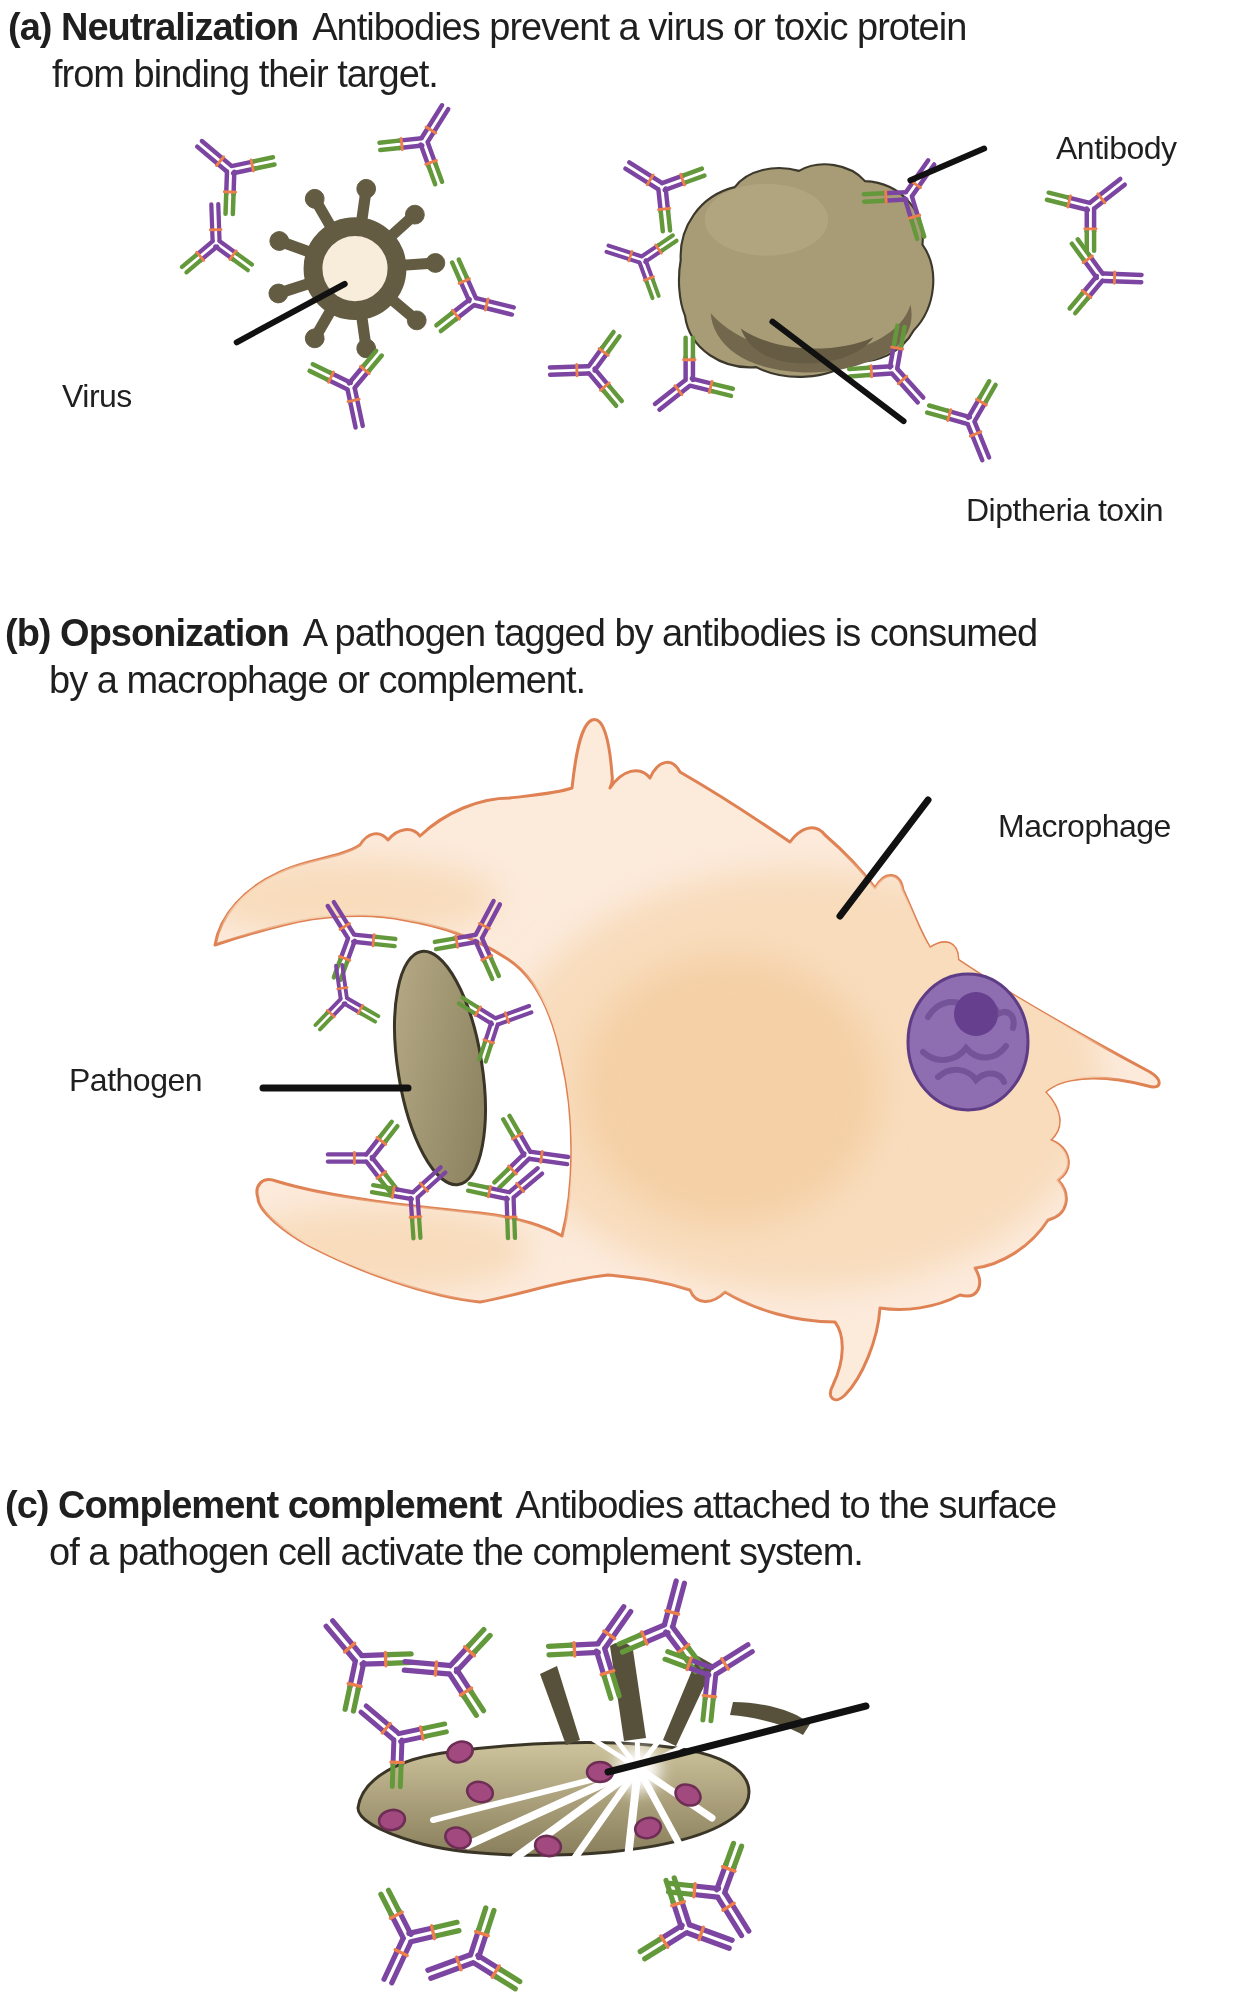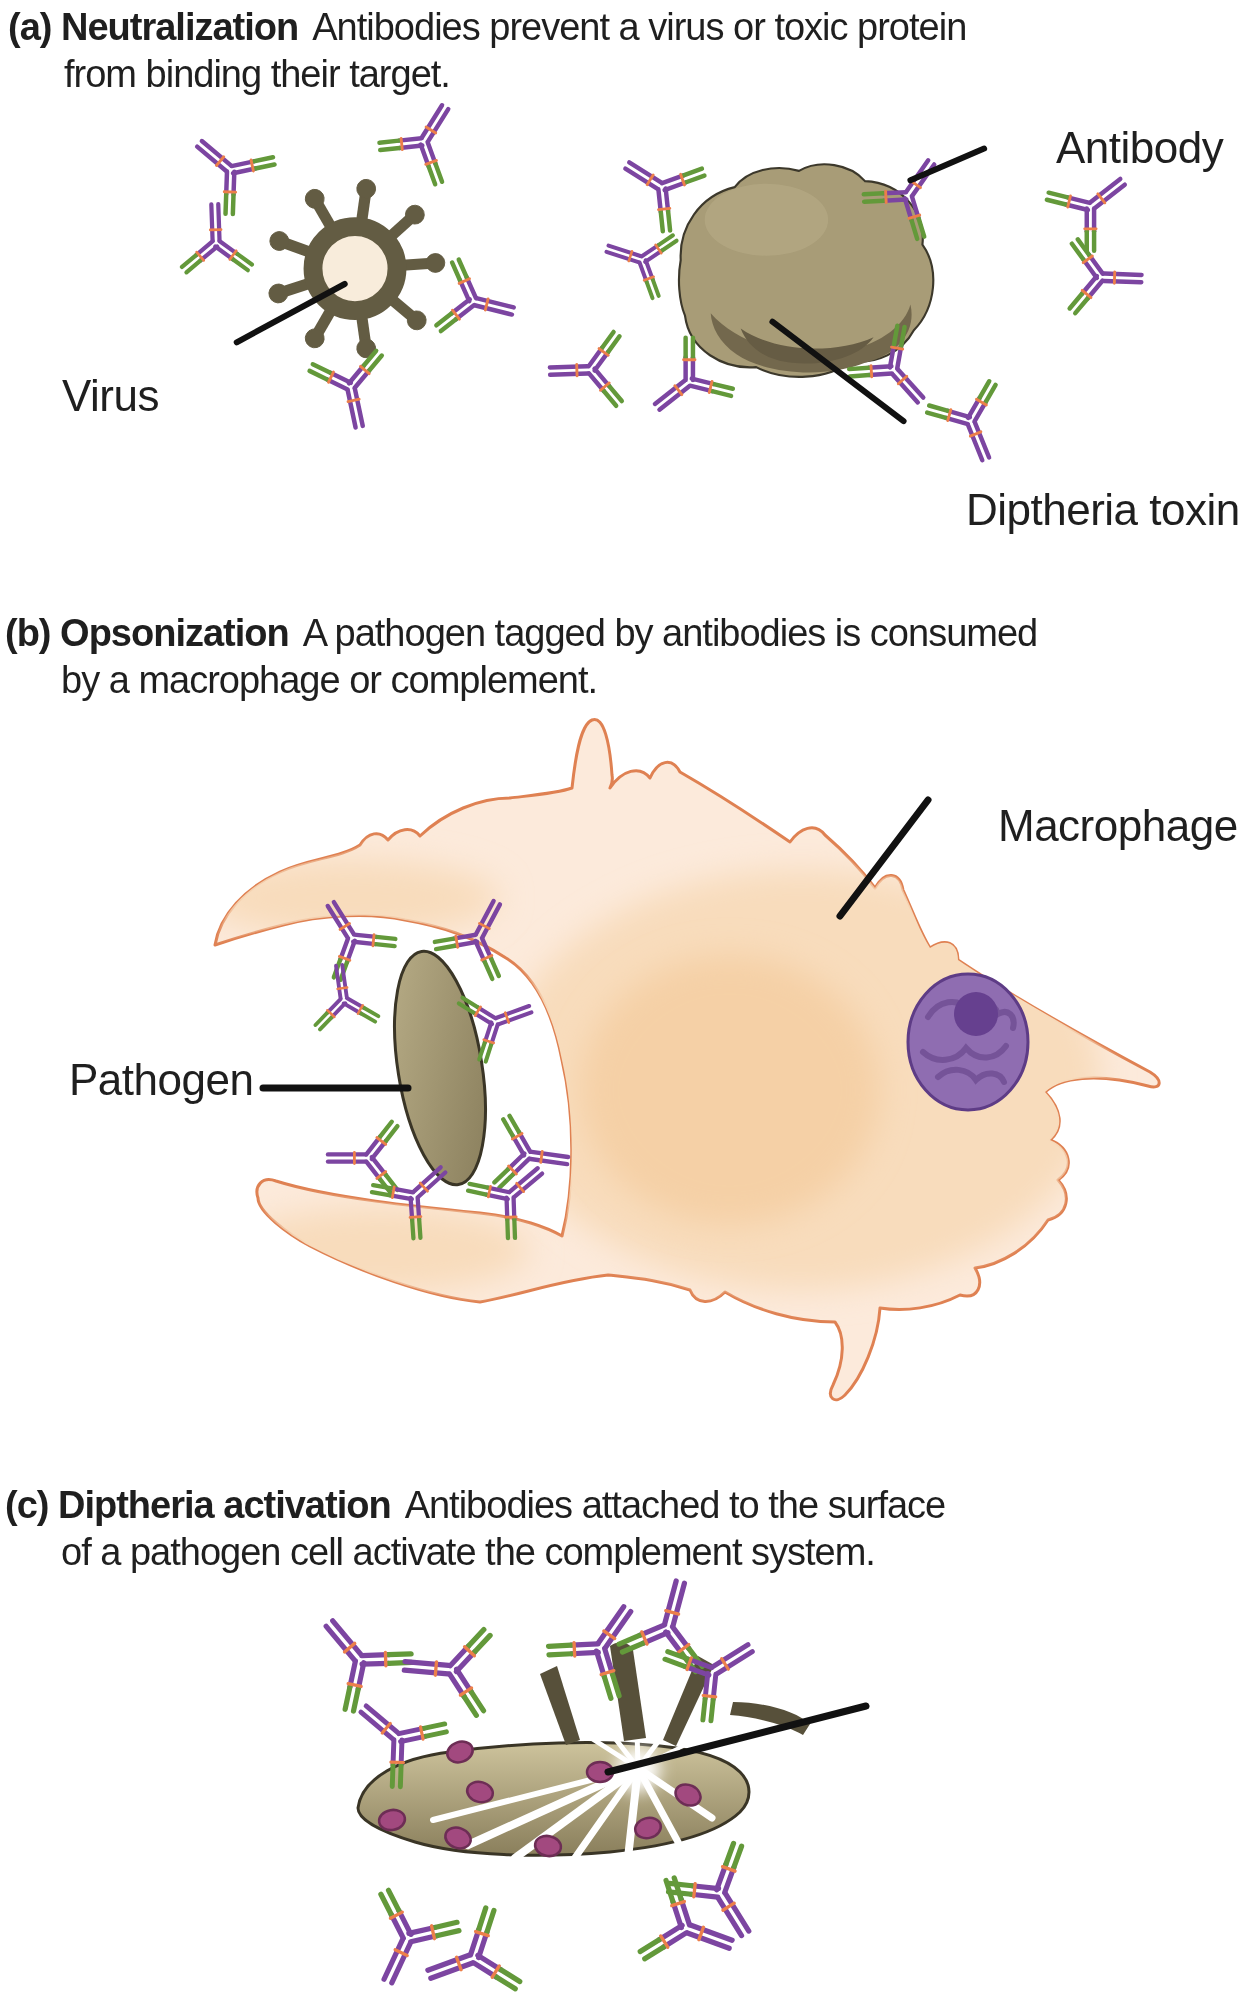--- a/index.html
+++ b/index.html
@@ -1,22 +1,22 @@
 <!DOCTYPE html>
 <html style="--ab-purple: #7c45a1; --ab-green: #63993a; --ab-bond: #ec7f4a; --virus-olive: #635c43; --virus-core: #f8ecdb; --toxin-body: #a89c77; --toxin-highlight: #b5aa84; --toxin-fold: #73684d; --toxin-fold-deep: #665c44; --toxin-outline: #3c382b; --cell-fill: #fceadb; --cell-shade: #f8dcbc; --cell-shade-deep: #f5d0a6; --cell-outline: #df8152; --nucleus-fill: #8f6db1; --nucleus-outline: #5e3c86; --nucleus-dark: #66408f; --chromatin: #755398; --pathogen-light: #b9ae88; --pathogen-dark: #877c5a; --pathogen-outline: #3a3526; --loaf-top: #cdc39c; --loaf-bottom: #8a7f5c; --pore-fill: #a2497f; --pore-outline: #6d2d55; --burst-dark: #57503a; --line-color: #111111; --text-color: #1f1f1f;"><head>
 <meta charset="utf-8">
 <style>
   html,body{margin:0;padding:0;background:#fff;}
   .page{position:relative;width:1250px;height:2011px;background:#fff;
         font-family:"Liberation Sans",sans-serif;overflow:hidden;color:var(--text-color,#1f1f1f);}
   .heading{position:absolute;font-size:38px;line-height:47px;letter-spacing:-1px;white-space:nowrap;}
   .heading .hb{font-weight:bold;}
   .heading .hr{font-weight:normal;margin-left:14px;}
-  .hline2{font-weight:normal;margin-left:56px;}
-  .lbl{position:absolute;font-size:44px;line-height:44px;letter-spacing:-0.5px;white-space:nowrap;}
+  .hline2{font-weight:normal;margin-left:44px;}
+  .lbl{position:absolute;font-size:32px;line-height:44px;letter-spacing:-0.5px;white-space:nowrap;}
   .lbl2 span{display:block;}
   svg{position:absolute;left:0;}
   .sP{stroke:var(--ab-purple);stroke-width:5.5px;}
   .sG{stroke:var(--ab-green);stroke-width:5.5px;}
   .sO{stroke:var(--ab-bond);stroke-width:3.5px;}
   .lead{stroke:var(--line-color);stroke-width:7px;stroke-linecap:round;}
   .ray{stroke:#ffffff;stroke-linecap:round;}
 </style>
 </head>
 <body>
@@ -27,21 +27,21 @@
     <span class="hb">(a) Neutralization</span><span class="hr">Antibodies prevent a virus or toxic protein</span>
     <div class="hline2">from binding their target.</div>
   </div>
 
   <div class="heading" style="left:5px;top:610px;">
     <span class="hb">(b) Opsonization</span><span class="hr">A pathogen tagged by antibodies is consumed</span>
     <div class="hline2">by a macrophage or complement.</div>
   </div>
 
   <div class="heading" style="left:5px;top:1482px;">
-    <span class="hb">(c) Diptheria activation</span><span class="hr">Antibodies attached to the surface</span>
+    <span class="hb">(c) Complement complement</span><span class="hr">Antibodies attached to the surface</span>
     <div class="hline2">of a pathogen cell activate the complement system.</div>
   </div>
 
   <svg width="1250" height="480" viewBox="0 80 1250 560" style="top:80px;">
     <defs>
       <g id="ab" fill="none" stroke-linecap="round">
         <line x1="-4.5" y1="4" x2="-4.5" y2="50" class="sP"></line>
         <line x1="4.5" y1="4" x2="4.5" y2="50" class="sP"></line>
         <line x1="-7" y1="17" x2="7" y2="17" class="sO"></line>
         <g transform="rotate(52)">

